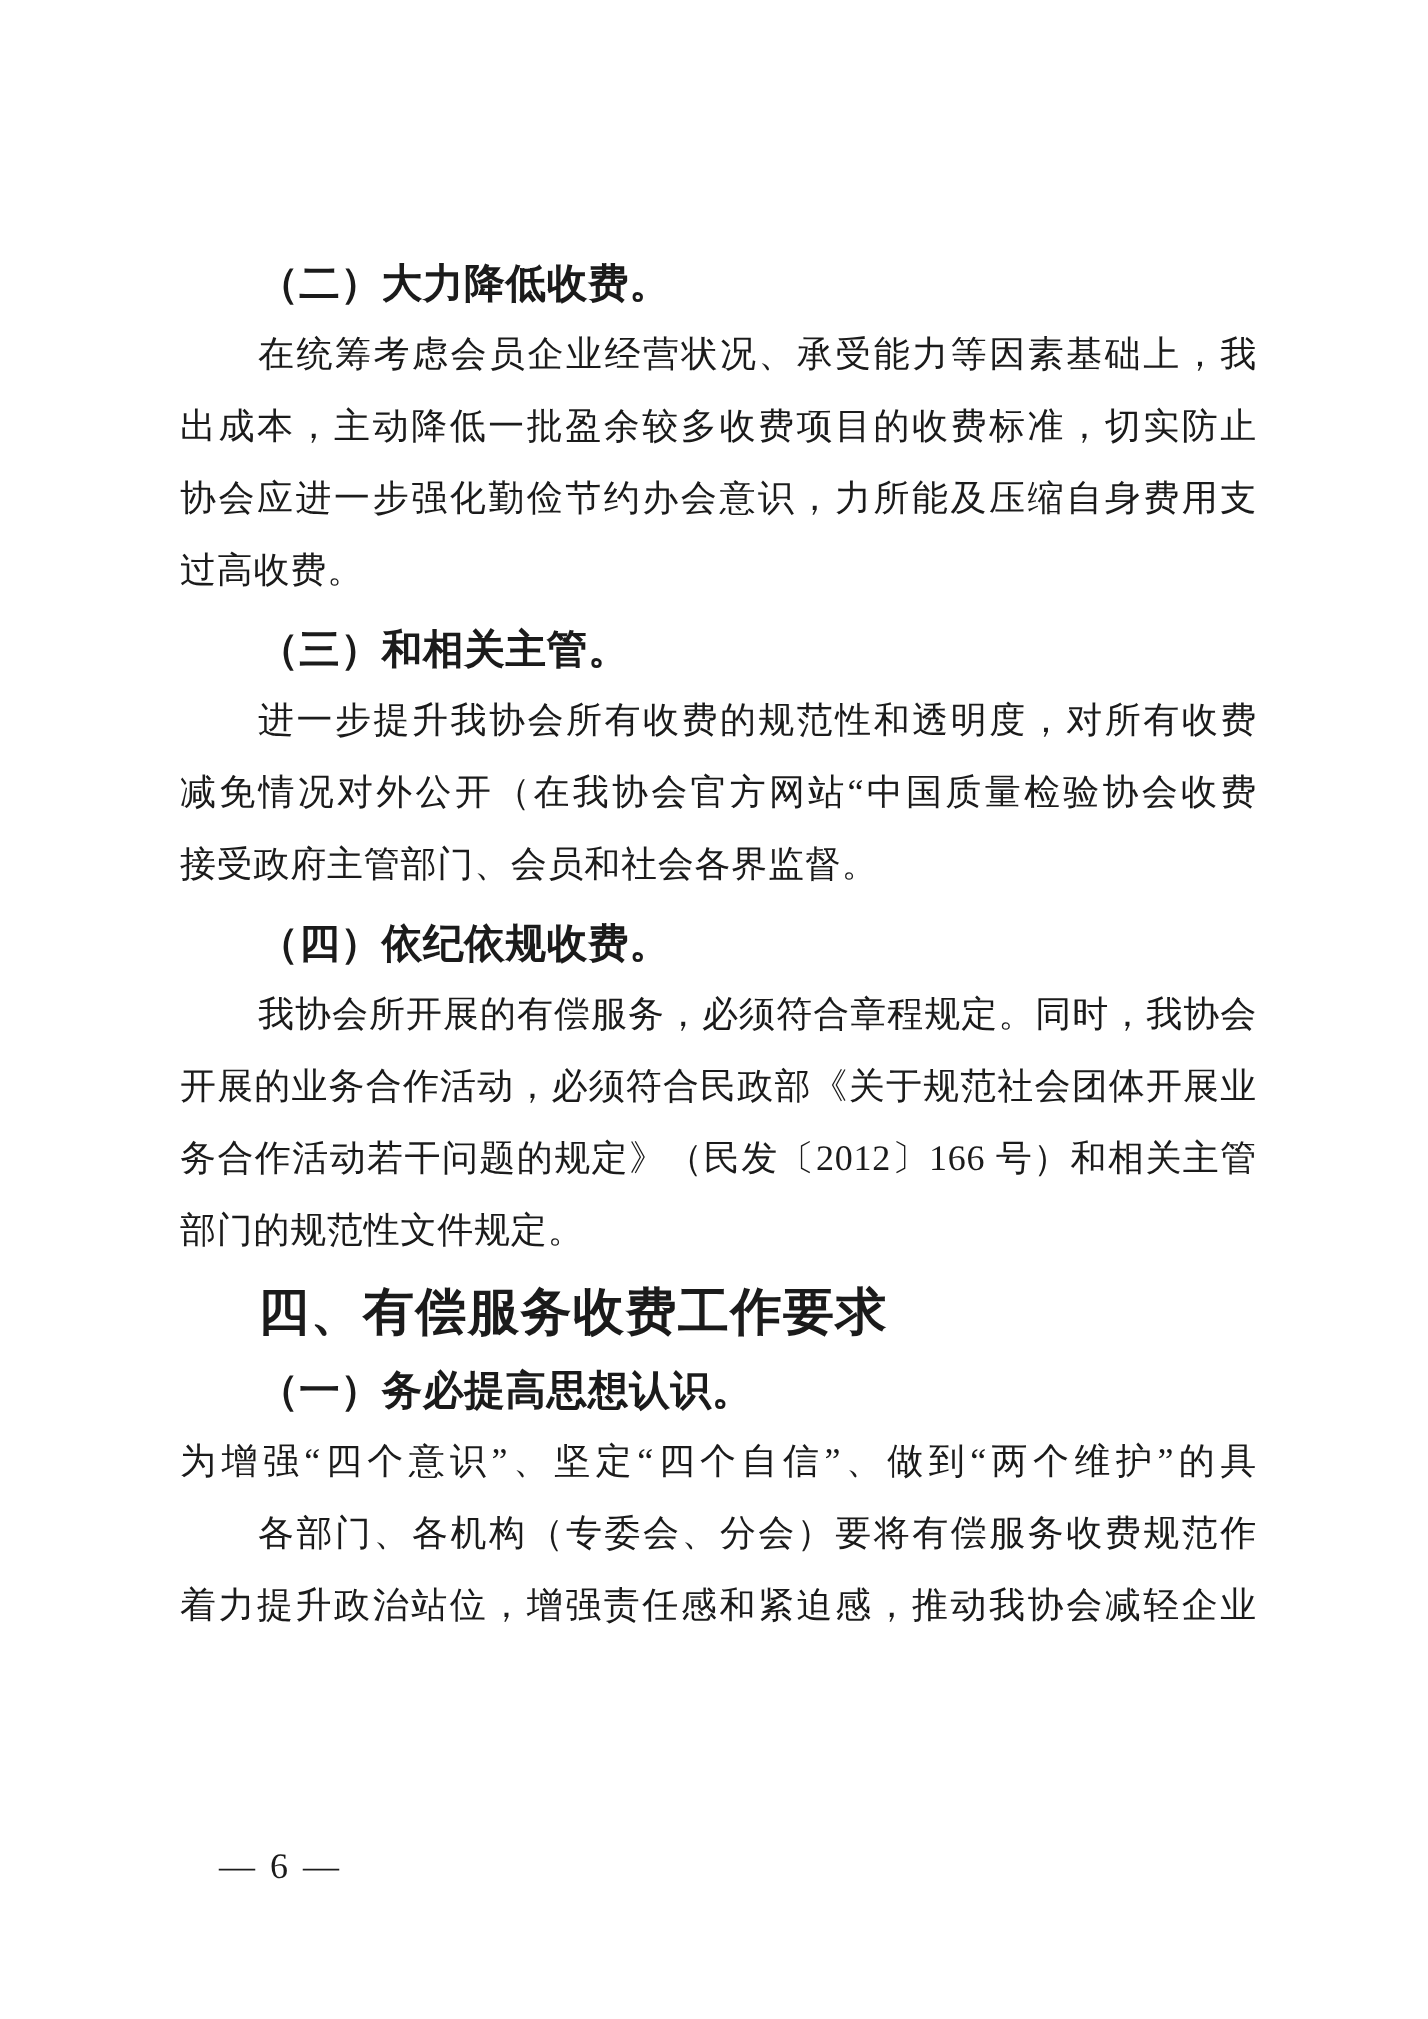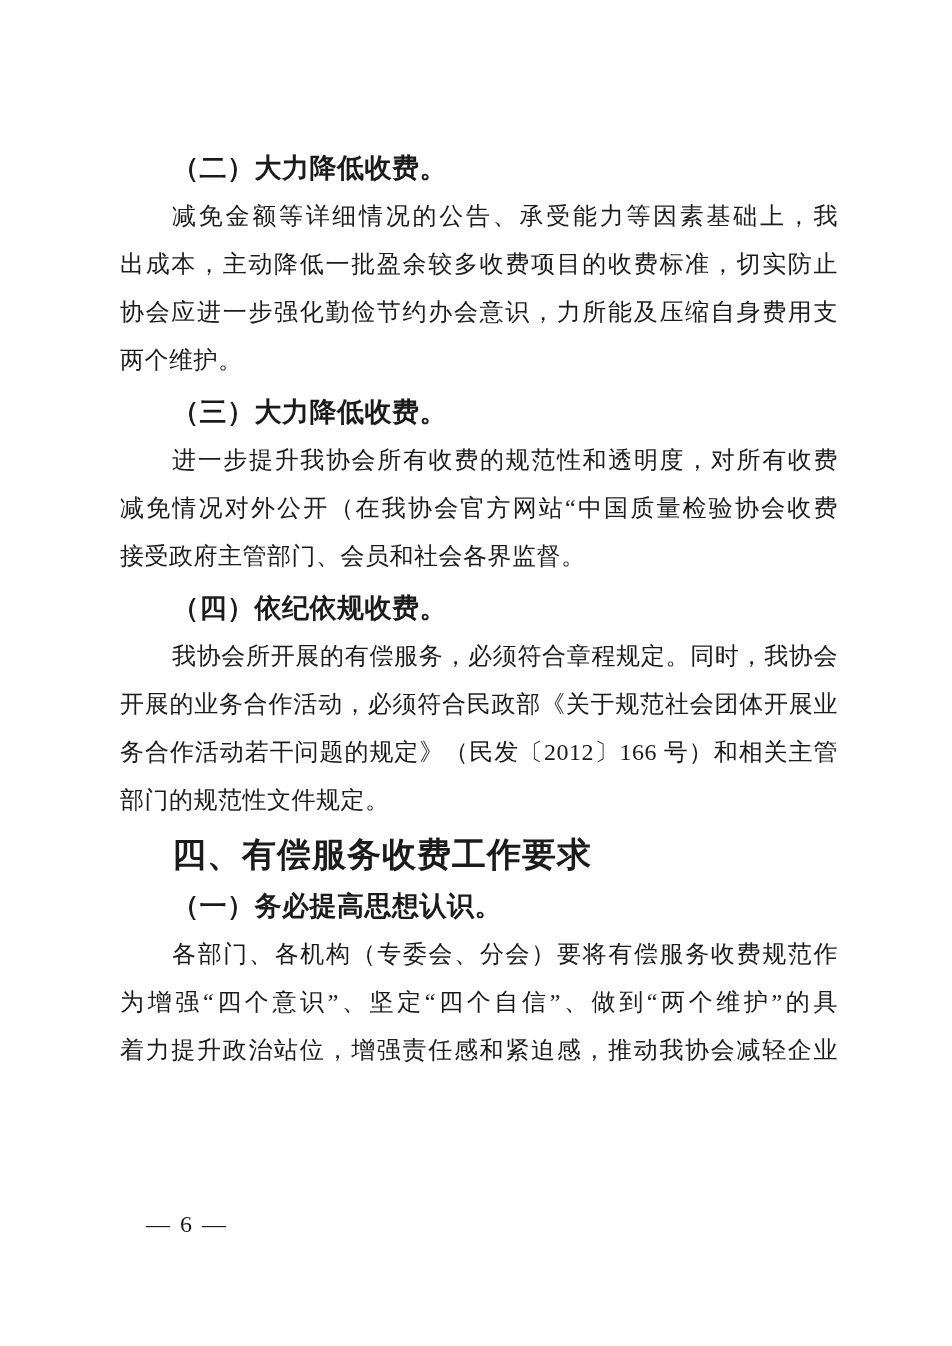--- a/index.html
+++ b/index.html
@@ -12,20 +12,21 @@
     background: #ffffff;
     position: relative;
     overflow: hidden;
     font-family: "Liberation Serif", "DejaVu Serif", serif;
     color: #1b1b1b;
   }
   .page {
     position: absolute;
     inset: 0;
     background: #ffffff;
+    margin-top: 21px;
   }
   .content {
     position: absolute;
     left: 120px;
     top: 140px;
     width: 718px;
   }
   .line {
     font-size: 24px;
     height: 48px;
@@ -63,33 +64,33 @@
     letter-spacing: 2px;
     color: #1b1b1b;
   }
 </style>
 </head>
 <body>
 
 <div class="page">
   <div class="content" id="lines-container">
       <div class="line h-kai indent">（二）大力降低收费。</div>
-      <div class="line body indent full">减免金额等详细情况的公告、承受能力等因素基础上，我</div>
+      <div class="line body indent full">在统筹考虑会员企业经营状况、承受能力等因素基础上，我</div>
       <div class="line body full">出成本，主动降低一批盈余较多收费项目的收费标准，切实防止</div>
       <div class="line body full">协会应进一步强化勤俭节约办会意识，力所能及压缩自身费用支</div>
-      <div class="line body">两个维护。</div>
-      <div class="line h-kai indent">（三）大力降低收费。</div>
+      <div class="line body">过高收费。</div>
+      <div class="line h-kai indent">（三）和相关主管。</div>
       <div class="line body indent full">进一步提升我协会所有收费的规范性和透明度，对所有收费</div>
       <div class="line body full">减免情况对外公开（在我协会官方网站“中国质量检验协会收费</div>
       <div class="line body">接受政府主管部门、会员和社会各界监督。</div>
       <div class="line h-kai indent">（四）依纪依规收费。</div>
       <div class="line body indent full">我协会所开展的有偿服务，必须符合章程规定。同时，我协会</div>
       <div class="line body full">开展的业务合作活动，必须符合民政部《关于规范社会团体开展业</div>
       <div class="line body full">务合作活动若干问题的规定》（民发〔2012〕166 号）和相关主管</div>
       <div class="line body">部门的规范性文件规定。</div>
       <div class="line h-hei indent">四、有偿服务收费工作要求</div>
       <div class="line h-kai indent">（一）务必提高思想认识。</div>
+      <div class="line body full">为增强“四个意识”、坚定“四个自信”、做到“两个维护”的具</div>
       <div class="line body indent full">各部门、各机构（专委会、分会）要将有偿服务收费规范作</div>
-      <div class="line body full">为增强“四个意识”、坚定“四个自信”、做到“两个维护”的具</div>
       <div class="line body full">着力提升政治站位，增强责任感和紧迫感，推动我协会减轻企业</div>
     </div>
   <div class="page-number">— 6 —</div>
 </div>
 
 </body></html>

